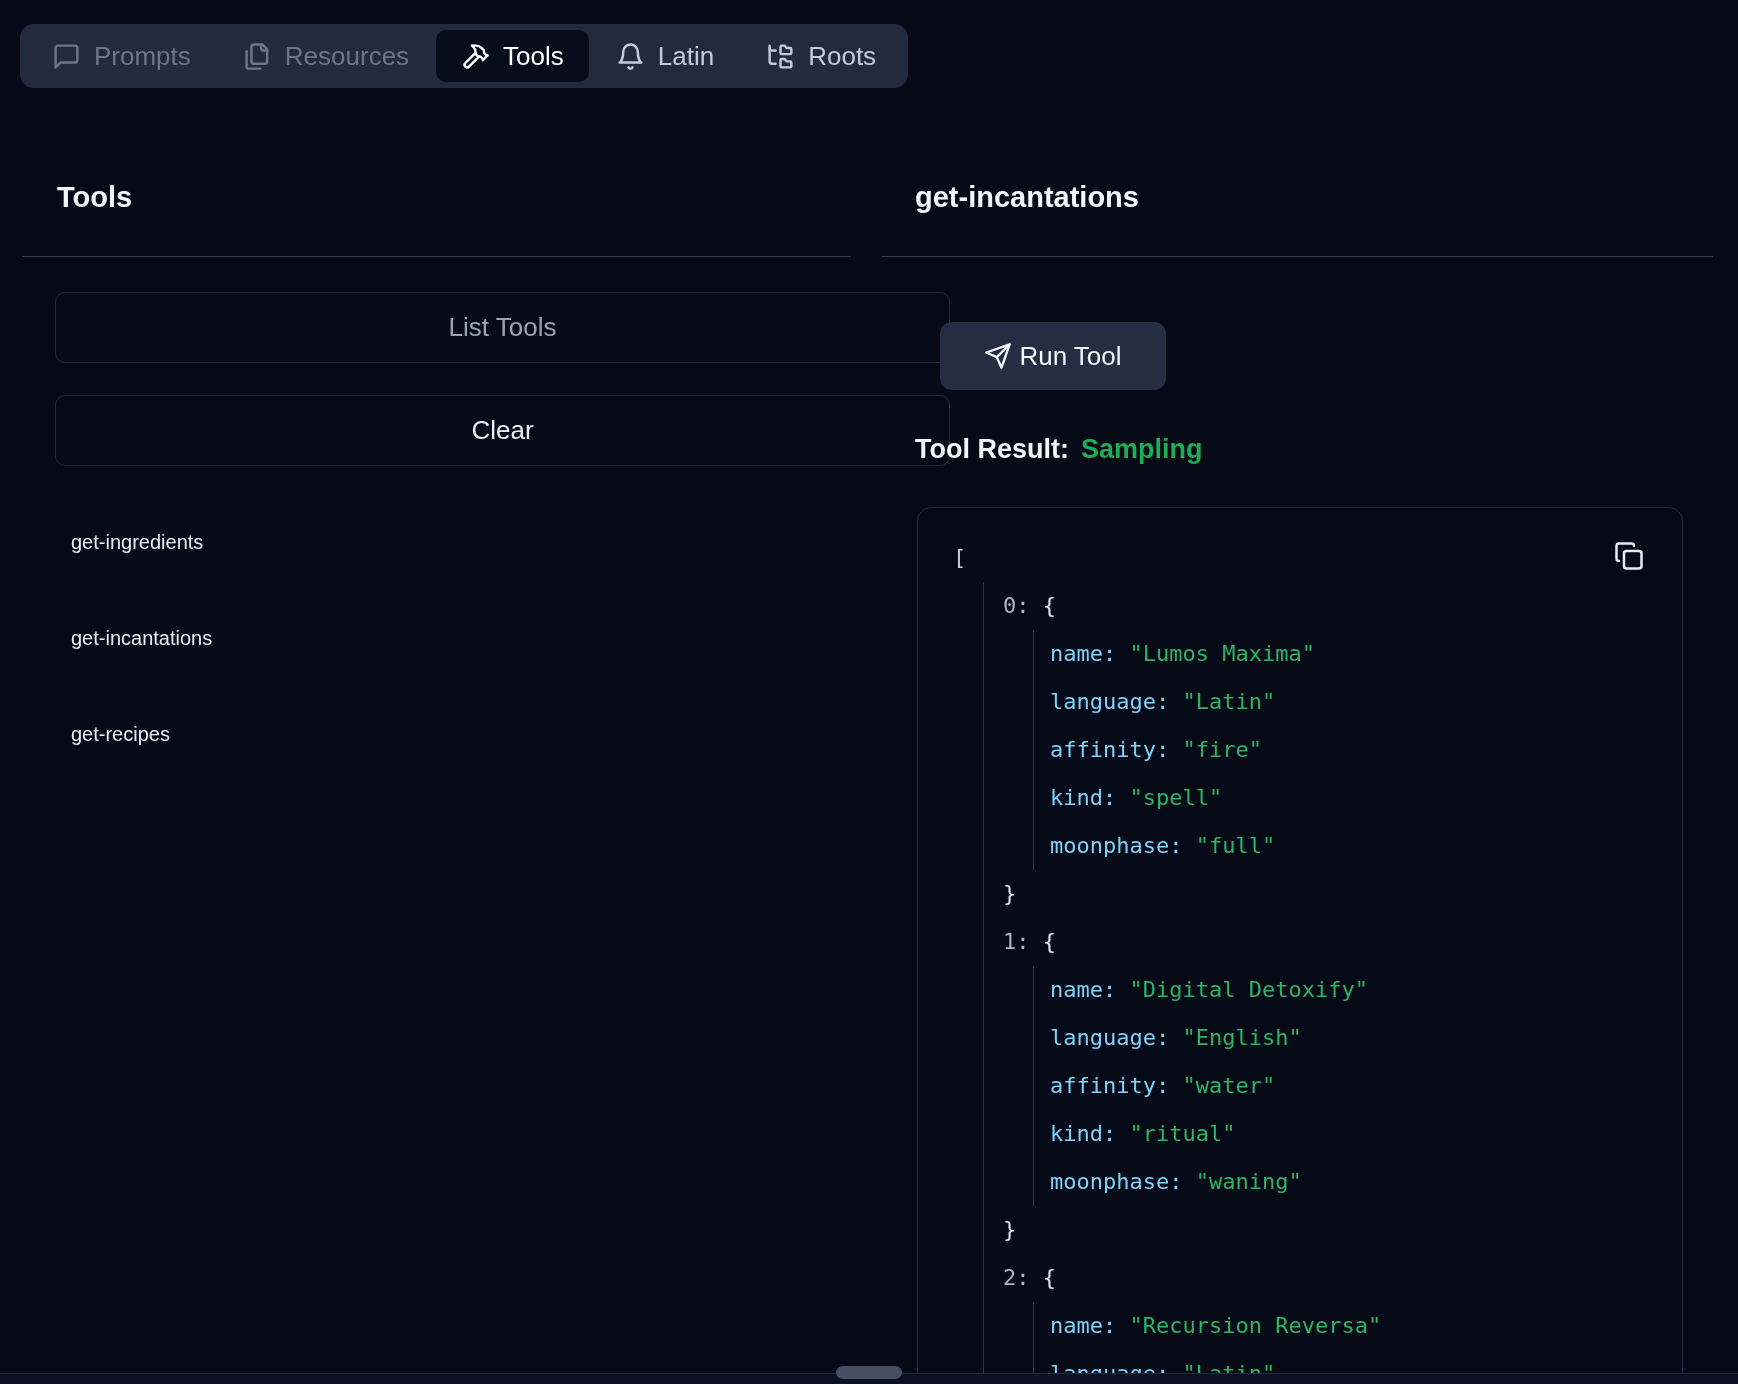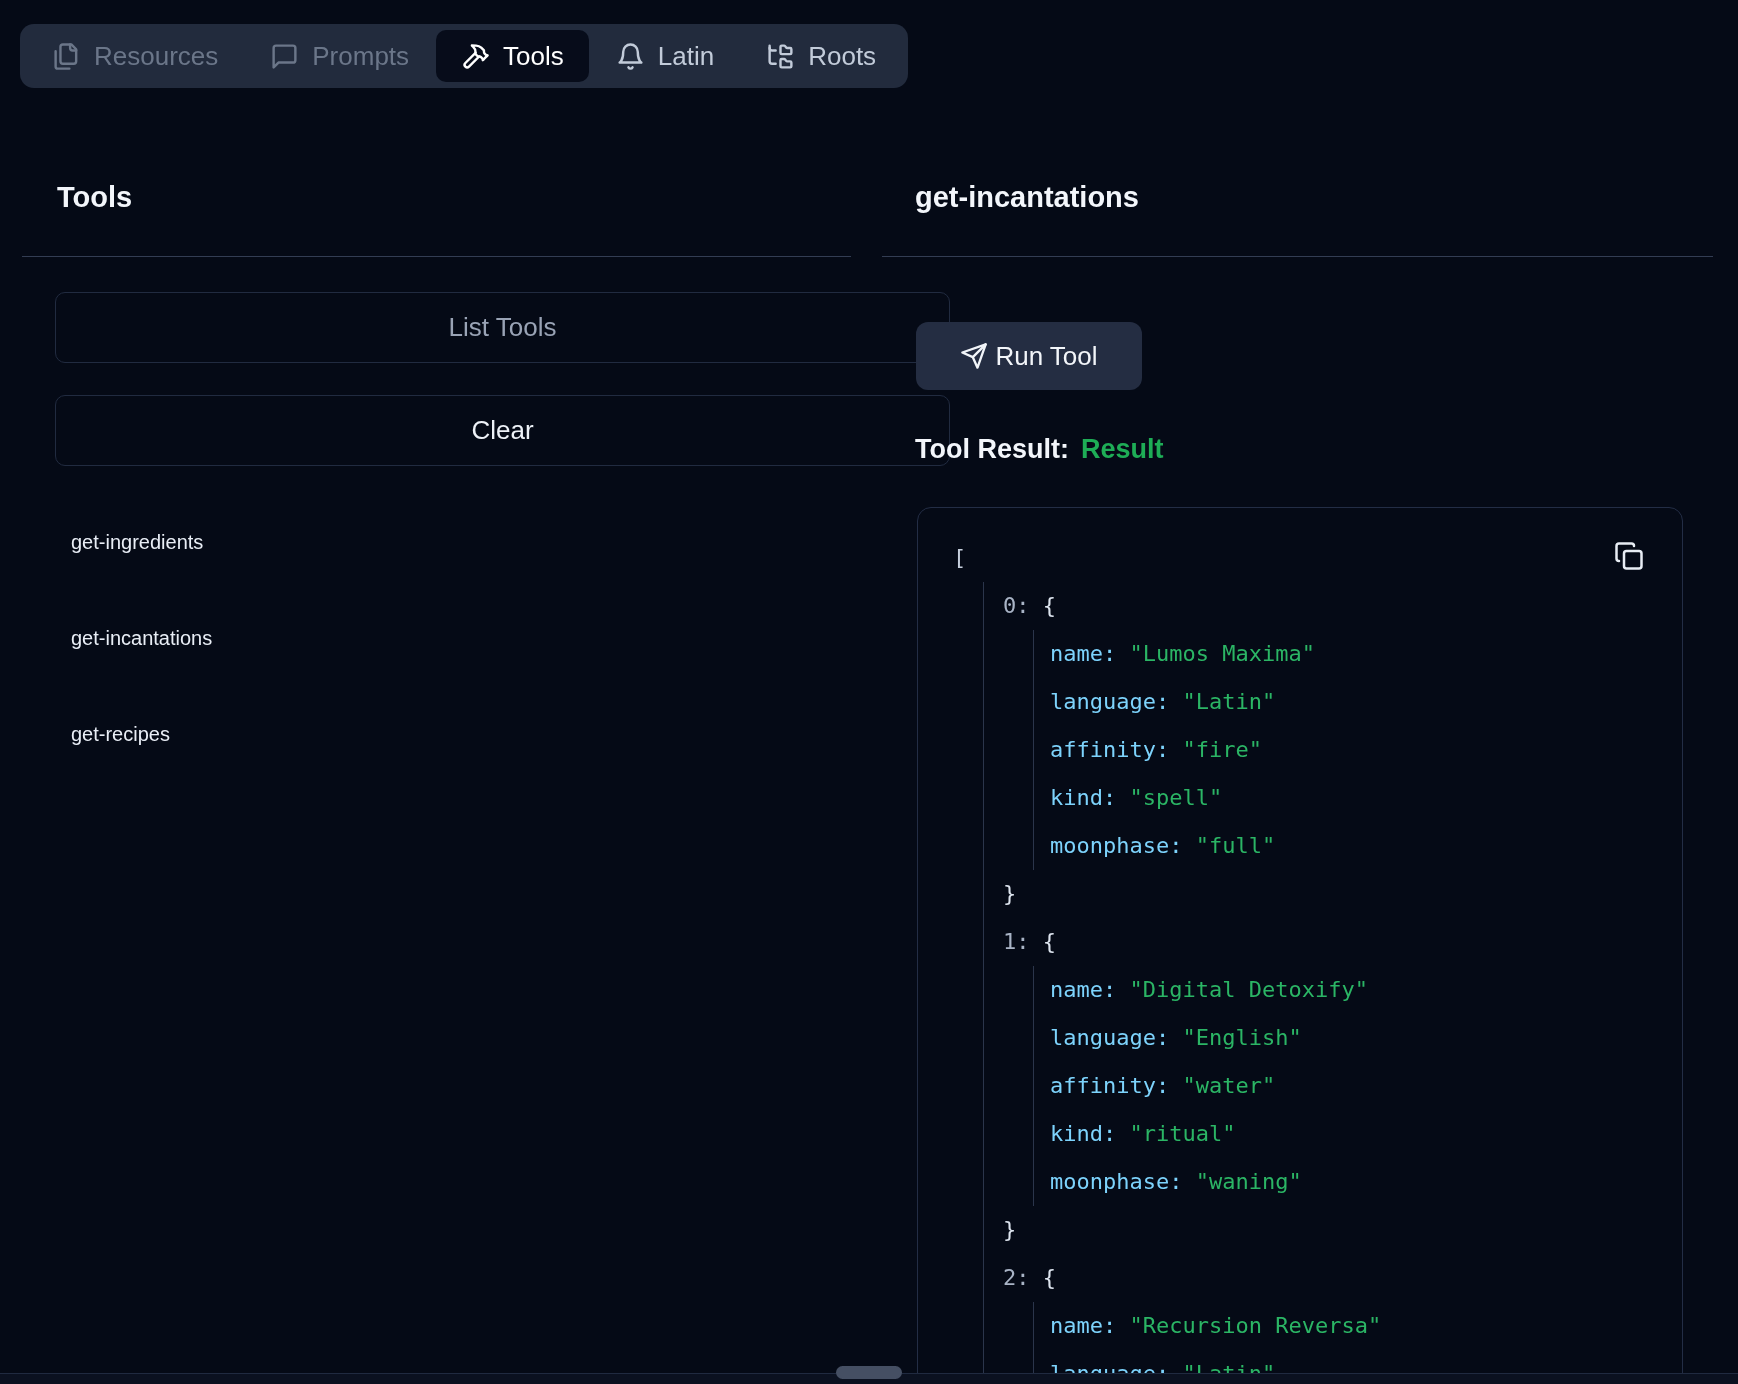--- a/index.html
+++ b/index.html
@@ -28,21 +28,21 @@
   .outline-btn{position:absolute;left:55px;width:895px;height:71px;background:transparent;
        border:1.5px solid #212b40;border-radius:10px;font-family:inherit;font-size:26px;
        cursor:pointer;}
   .outline-btn.muted{top:292px;color:#99a3b5;}
   .outline-btn.plain{top:395px;color:#eef2f8;}
 
   .tool-item{position:absolute;left:71px;height:44px;display:flex;align-items:center;
        font-size:20px;color:#e9eef6;cursor:pointer;}
 
   
-  .run-btn{position:absolute;left:916px;top:322px;width:226px;height:68px;
+  .run-btn{position:absolute;left:940px;top:322px;width:226px;height:68px;
        display:flex;align-items:center;justify-content:center;gap:7px;
        background:#242d42;border:none;border-radius:12px;color:#f2f5f9;
        font-family:inherit;font-size:26px;font-weight:500;cursor:pointer;}
   .run-btn svg{width:28px;height:28px;stroke:currentColor;fill:none;
        stroke-width:2;stroke-linecap:round;stroke-linejoin:round;}
 
   .result-line{position:absolute;left:915px;top:434px;font-size:27px;font-weight:700;color:#f3f6fb;}
   .result-line .success{color:#1ead56;margin-left:12px;}
 
   .result-box{position:absolute;left:917px;top:507px;width:764px;height:877px;
@@ -69,31 +69,31 @@
        background:#0b1120;border-top:1px solid #202a40;}
   .grip{position:absolute;left:836px;top:1366px;width:66px;height:13px;border-radius:7px;
        background:#454f63;cursor:row-resize;}
 </style>
 </head>
 <body>
 
 <nav class="tabbar">
   <button class="tab disabled">
     <svg viewBox="0 0 24 24">
+        <path d="M21 15a2 2 0 0 1-2 2H7l-4 4V5a2 2 0 0 1 2-2h14a2 2 0 0 1 2 2z"></path>
+      </svg>
+    <span>Prompts</span>
+  </button>
+  <button class="tab disabled">
+    <svg viewBox="0 0 24 24">
         <path d="M20 7h-3a2 2 0 0 1-2-2V2"></path>
         <path d="M9 18a2 2 0 0 1-2-2V4a2 2 0 0 1 2-2h7l4 4v10a2 2 0 0 1-2 2Z"></path>
         <path d="M3 7.6v12.8A1.6 1.6 0 0 0 4.6 22h9.8"></path>
       </svg>
     <span>Resources</span>
-  </button>
-  <button class="tab disabled">
-    <svg viewBox="0 0 24 24">
-        <path d="M21 15a2 2 0 0 1-2 2H7l-4 4V5a2 2 0 0 1 2-2h14a2 2 0 0 1 2 2z"></path>
-      </svg>
-    <span>Prompts</span>
   </button>
   <button class="tab active">
     <svg viewBox="0 0 24 24">
         <path d="m15 12-8.373 8.373a1 1 0 1 1-3-3L12 9"></path>
         <path d="m18 15 4-4"></path>
         <path d="m21.5 11.5-1.914-1.914A2 2 0 0 1 19 8.172V7l-2.26-2.26a6 6 0 0 0-4.202-1.756L9 2.96l.92.82A6.18 6.18 0 0 1 12 8.4V10l2 2h1.172a2 2 0 0 1 1.414.586L18.5 14.5"></path>
       </svg>
     <span>Tools</span>
   </button>
   <button class="tab">
@@ -129,21 +129,21 @@
 
 <button class="run-btn">
   <svg viewBox="0 0 24 24">
       <path d="m22 2-7 20-4-9-9-4Z"></path>
       <path d="M22 2 11 13"></path>
     </svg>
   <span>Run Tool</span>
 </button>
 
 <div class="result-line">
-  <span>Tool Result:</span><span class="success">Result</span>
+  <span>Tool Result:</span><span class="success">Sampling</span>
 </div>
 
 <div class="result-box">
   <div class="json">
       <div class="row"><span class="brk">[</span></div>
       <div class="lvl1">
         <div class="row"><span class="idx">0:</span><span class="brace"> {</span></div>
         <div class="lvl2">
           <div class="row"><span class="key">name:</span><span class="val"> "Lumos Maxima"</span></div>
           <div class="row"><span class="key">language:</span><span class="val"> "Latin"</span></div>

